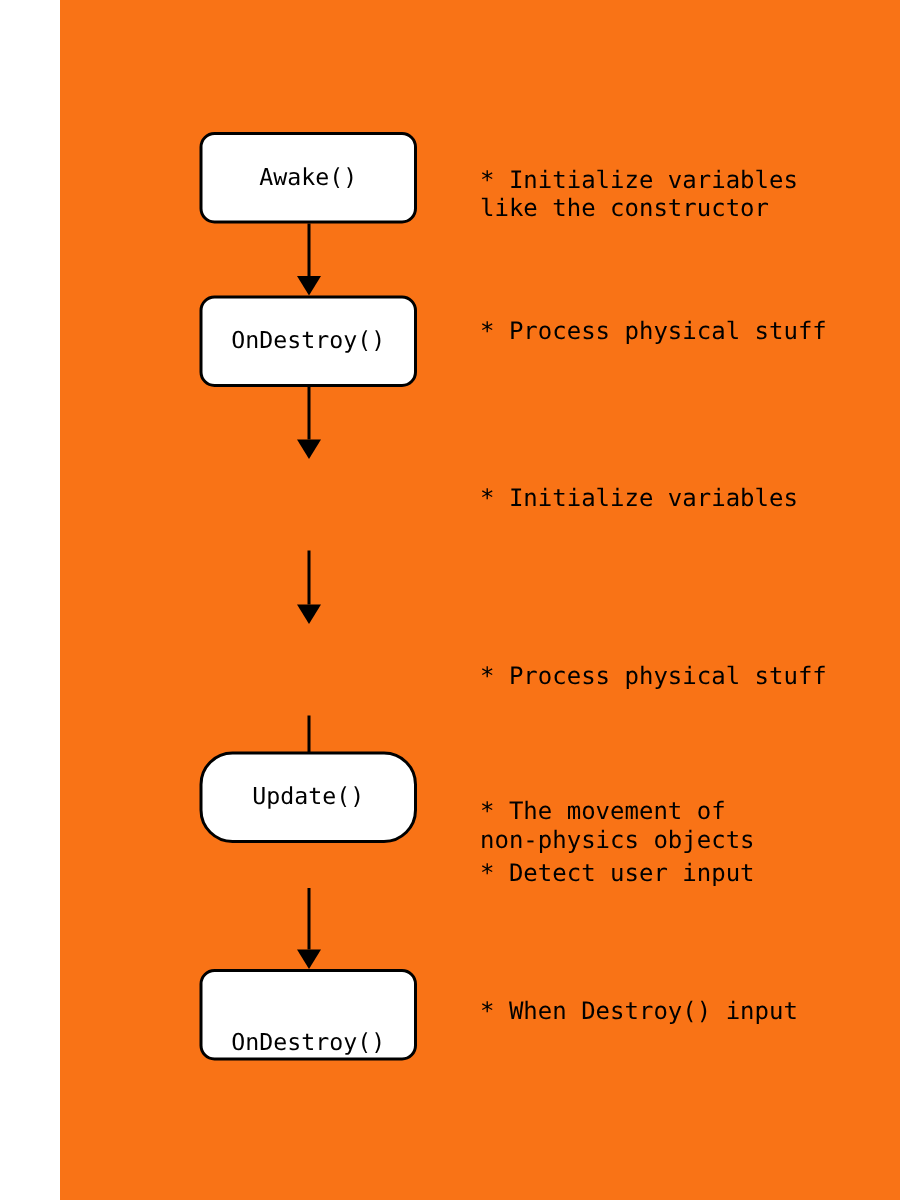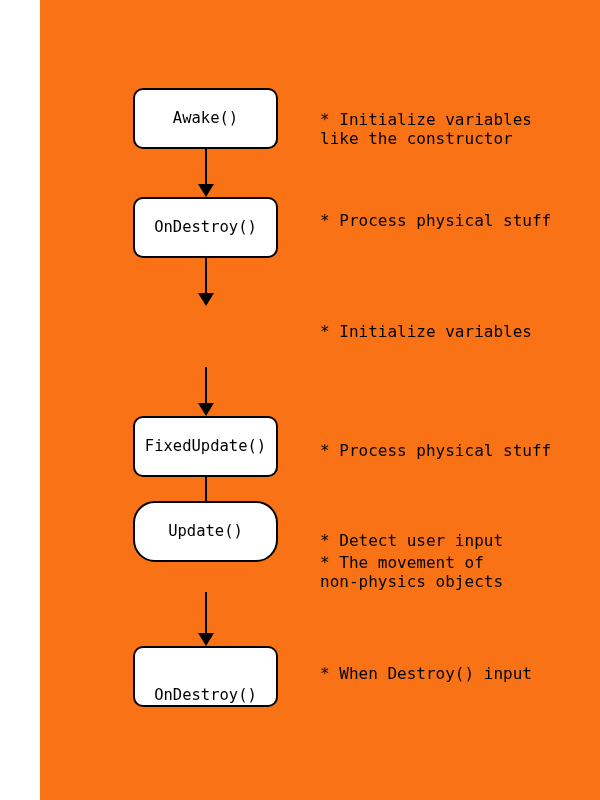--- a/index.html
+++ b/index.html
@@ -115,38 +115,35 @@
   </div>
 
   <div class="note note-2">
     <div class="note-text">* Initialize variables</div>
   </div>
   <div class="arrow arrow-2">
     <div class="arrow-stem"></div>
     <div class="arrow-head"></div>
   </div>
 
-  <div class="box box-3">
-    <span class="box-label">FixedUpdate()</span>
-  </div>
   <div class="note note-3">
     <div class="note-text">* Process physical stuff</div>
   </div>
   <div class="arrow arrow-3">
     <div class="arrow-stem"></div>
     <div class="arrow-head"></div>
   </div>
 
   <div class="box box-4">
     <span class="box-label">Update()</span>
   </div>
   <div class="note note-4">
-    <div class="note-text">* Detect user input</div>
     <div class="note-text">* The movement of
 non-physics objects</div>
+    <div class="note-text">* Detect user input</div>
   </div>
   <div class="arrow arrow-4">
     <div class="arrow-stem"></div>
     <div class="arrow-head"></div>
   </div>
 
   <div class="box box-5">
     <span class="box-label">OnDestroy()</span>
   </div>
   <div class="note note-5">

